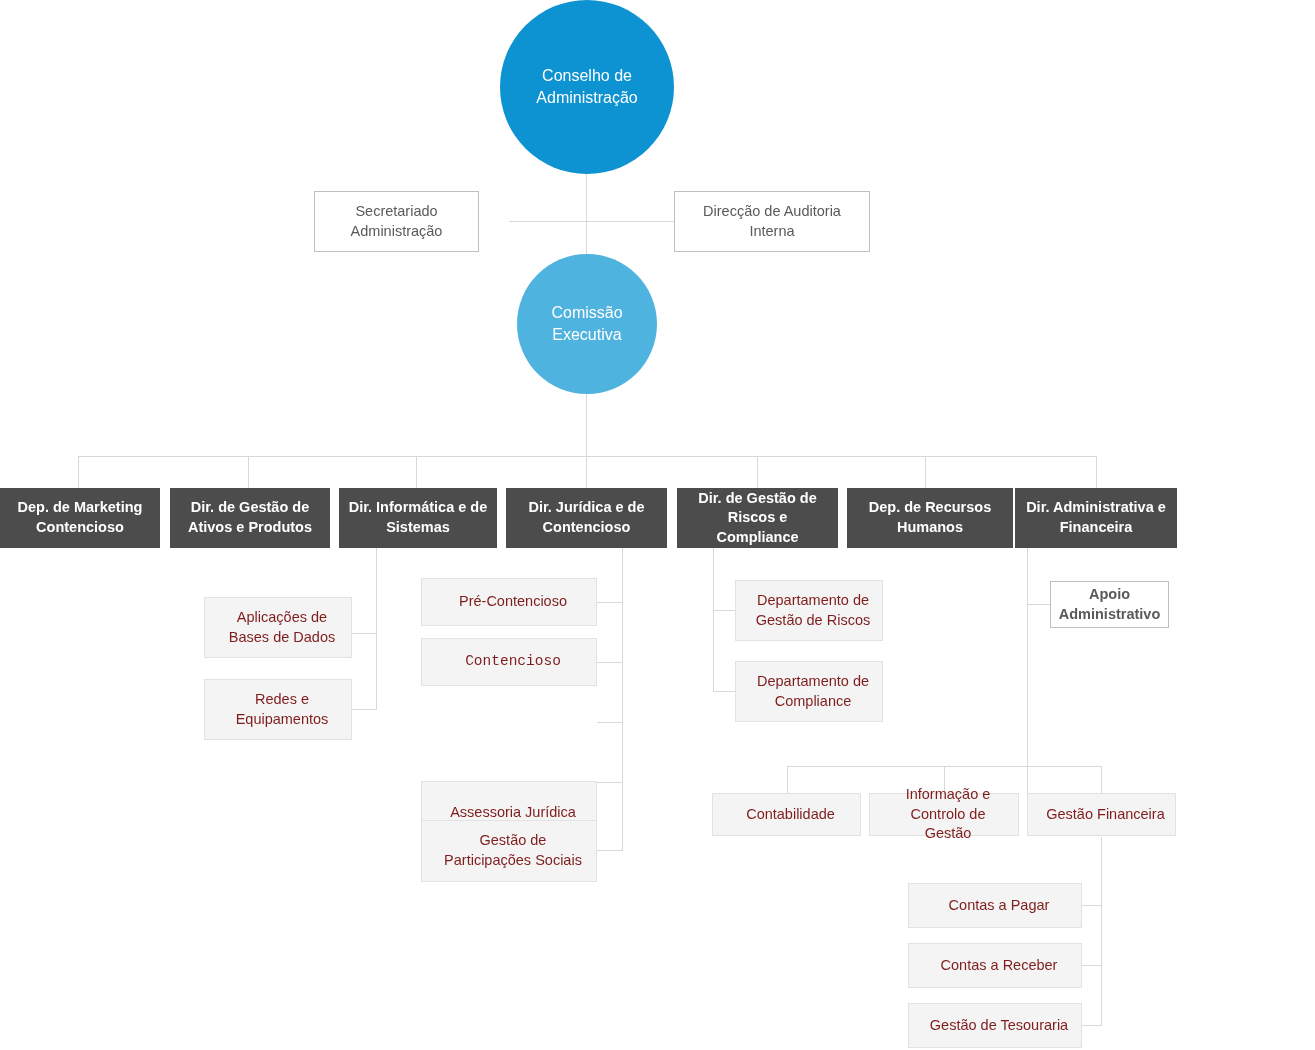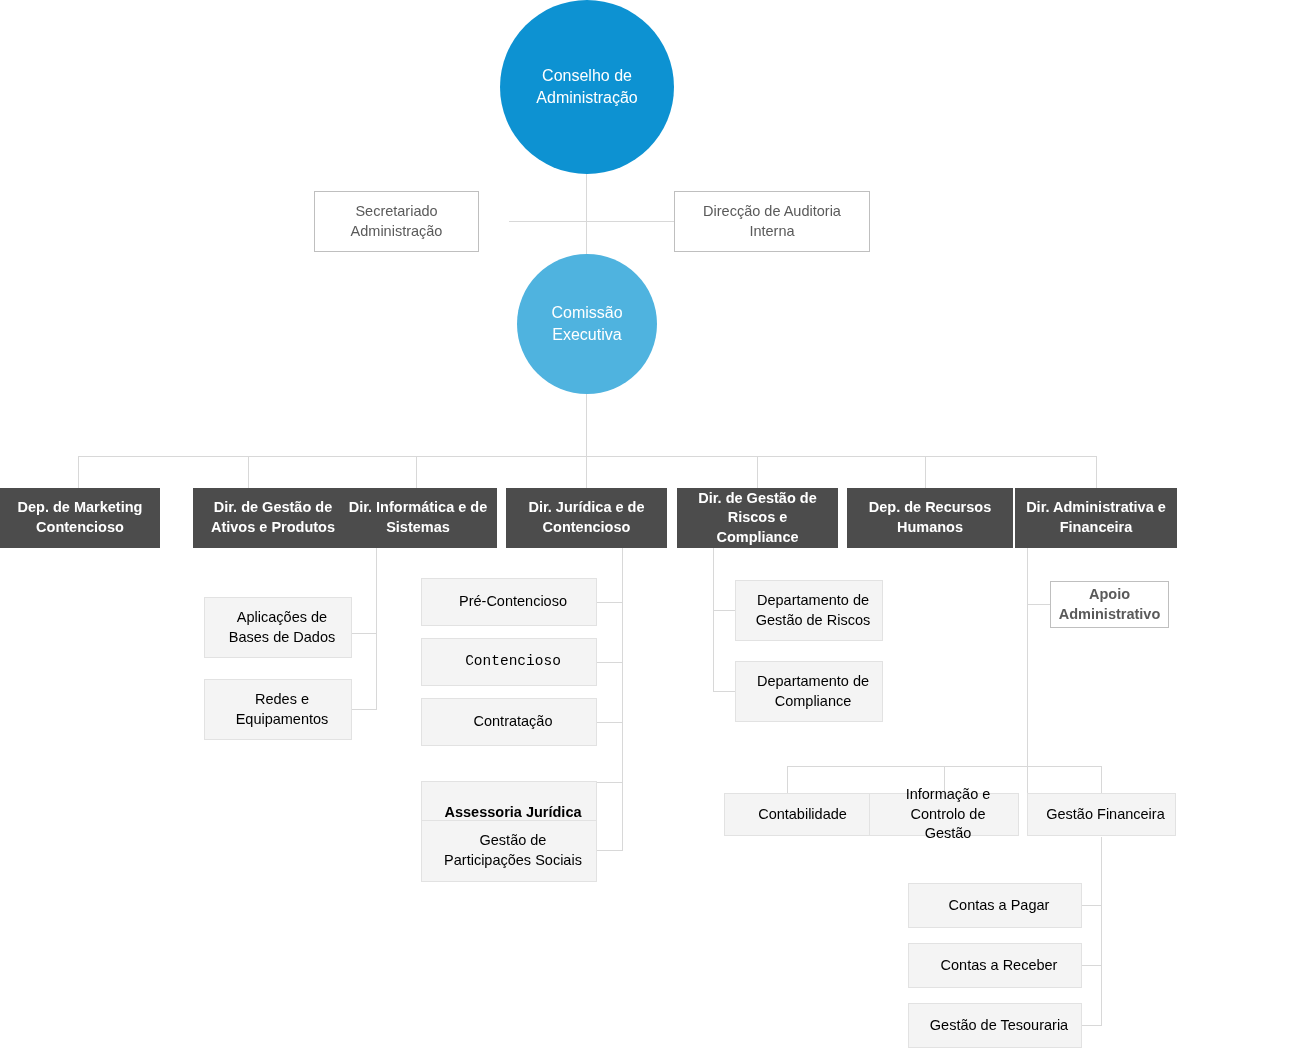--- a/index.html
+++ b/index.html
@@ -71,21 +71,21 @@
   }
   .box-dark {              
     background: #4c4c4c;
     color: #ffffff;
     font-size: 14.5px;
     font-weight: bold;
   }
   .box-sub {               
     background: #f4f4f4;
     border: 1px solid #e2e2e2;
-    color: #000000;
+    color: #7f1d1d;
     font-size: 14.5px;
     padding-left: 16px;
   }
 </style>
 </head>
 <body>
 
 <div id="chart">
 
   <div class="line v" style="left:586px; top:174px; height:80px;"></div>
@@ -158,21 +158,21 @@
       <span class="cap">Executiva</span>
     </div>
   </div>
 
   <div class="box box-dark" style="left:0px; top:488px; width:160px; height:60px;">
     <div>
       <span class="cap">Dep. de Marketing</span>
       <span class="cap">Contencioso</span>
     </div>
   </div>
-  <div class="box box-dark" style="left:170px; top:488px; width:160px; height:60px;margin-left:23px;">
+  <div class="box box-dark" style="left:170px; top:488px; width:160px; height:60px;">
     <div>
       <span class="cap">Dir. de Gestão de</span>
       <span class="cap">Ativos e Produtos</span>
     </div>
   </div>
   <div class="box box-dark" style="left:339px; top:488px; width:158px; height:60px;">
     <div>
       <span class="cap">Dir. Informática</span>
       <span class="cap">e de Sistemas</span>
     </div>
@@ -218,26 +218,21 @@
   <div class="box box-sub" style="left:421px; top:578px; width:176px; height:48px;">
     <div>
       <span class="cap">Pré-Contencioso</span>
     </div>
   </div>
   <div class="box box-sub" style="left:421px; top:638px; width:176px; height:48px;font-family:Liberation Mono, monospace;">
     <div>
       <span class="cap">Contencioso</span>
     </div>
   </div>
-  <div class="box box-sub" style="left:421px; top:698px; width:176px; height:48px;">
-    <div>
-      <span class="cap">Contratação</span>
-    </div>
-  </div>
-  <div class="box box-sub" style="left:421px; top:781px; width:176px; height:64px;font-weight:bold;">
+  <div class="box box-sub" style="left:421px; top:781px; width:176px; height:64px;">
     <div>
       <span class="cap">Assessoria Jurídica</span>
     </div>
   </div>
   <div class="box box-sub" style="left:421px; top:820px; width:176px; height:62px;">
     <div>
       <span class="cap">Gestão de Participações</span>
       <span class="cap">Sociais</span>
     </div>
   </div>
@@ -254,21 +249,21 @@
       <span class="cap">Compliance</span>
     </div>
   </div>
 
   <div class="box box-outline" style="left:1050px; top:581px; width:119px; height:47px;font-weight:bold;">
     <div>
       <span class="cap">Apoio</span>
       <span class="cap">Administrativo</span>
     </div>
   </div>
-  <div class="box box-sub" style="left:712px; top:793px; width:149px; height:43px;margin-left:12px;">
+  <div class="box box-sub" style="left:712px; top:793px; width:149px; height:43px;">
     <div>
       <span class="cap">Contabilidade</span>
     </div>
   </div>
   <div class="box box-sub" style="left:869px; top:793px; width:150px; height:43px;">
     <div>
       <span class="cap">Informação e</span>
       <span class="cap">Controlo de Gestão</span>
     </div>
   </div>

